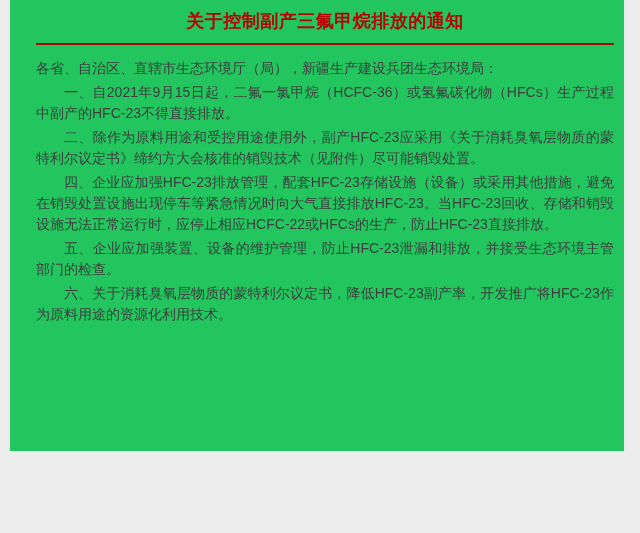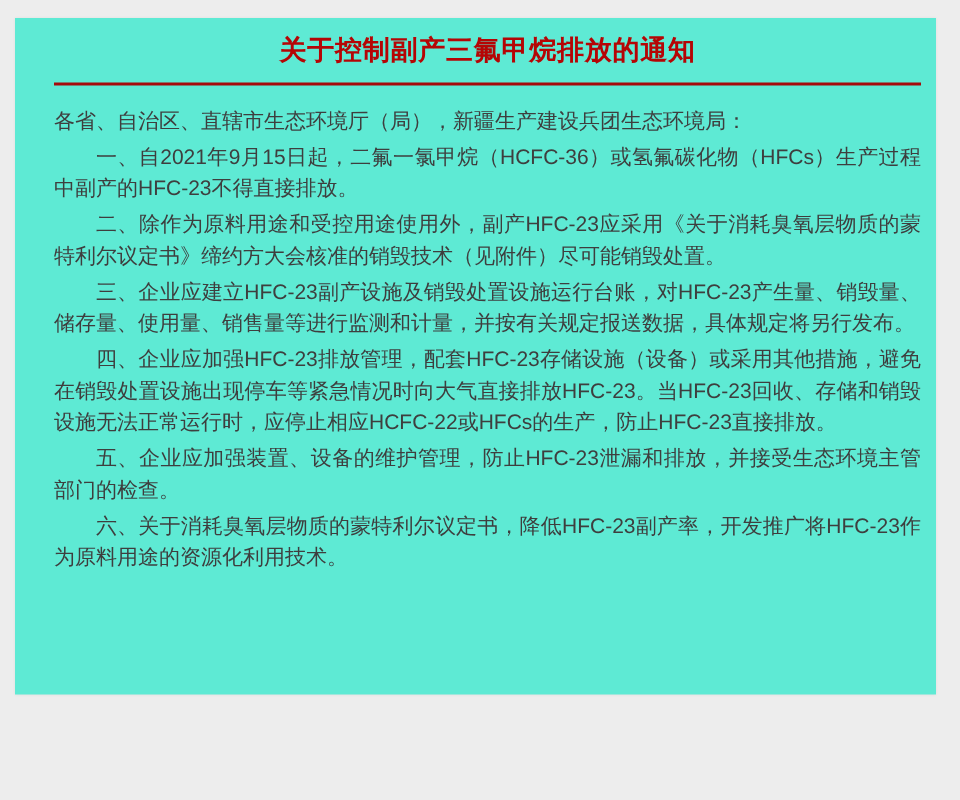--- a/index.html
+++ b/index.html
@@ -13,24 +13,24 @@
   }
   .page {
     position: relative;
     width: 640px;
     height: 533px;
     background: #ededed;
   }
   .doc {
     position: absolute;
     left: 10px;
-    top: 12px;
+    top: 0;
     width: 614px;
     height: 451px;
-    background: #5eead4;
+    background: #22c55e;
     box-sizing: border-box;
     padding: 8px 10px 0 26px;
     box-shadow: 0 0 2px rgba(0,0,0,0.06);
   }
   .notice-title {
     margin: 0;
     font-size: 18px;
     line-height: 26px;
     font-weight: 700;
     text-align: center;
@@ -72,21 +72,20 @@
 
       <p class="salutation">各省、自治区、直辖市生态环境厅（局），新疆生产建设兵团生态环境局：</p>
 
       <div class="paragraphs">
 
 
           <p>一、自2021年9月15日起，二氟一氯甲烷（HCFC-36）或氢氟碳化物（HFCs）生产过程中副产的HFC-23不得直接排放。</p>
 
           <p>二、除作为原料用途和受控用途使用外，副产HFC-23应采用《关于消耗臭氧层物质的蒙特利尔议定书》缔约方大会核准的销毁技术（见附件）尽可能销毁处置。</p>
 
-          <p>三、企业应建立HFC-23副产设施及销毁处置设施运行台账，对HFC-23产生量、销毁量、储存量、使用量、销售量等进行监测和计量，并按有关规定报送数据，具体规定将另行发布。</p>
 
           <p>四、企业应加强HFC-23排放管理，配套HFC-23存储设施（设备）或采用其他措施，避免在销毁处置设施出现停车等紧急情况时向大气直接排放HFC-23。当HFC-23回收、存储和销毁设施无法正常运行时，应停止相应HCFC-22或HFCs的生产，防止HFC-23直接排放。</p>
 
           <p>五、企业应加强装置、设备的维护管理，防止HFC-23泄漏和排放，并接受生态环境主管部门的检查。</p>
 
           <p>六、关于消耗臭氧层物质的蒙特利尔议定书，降低HFC-23副产率，开发推广将HFC-23作为原料用途的资源化利用技术。</p>
 
         </div>
 
     </div>

